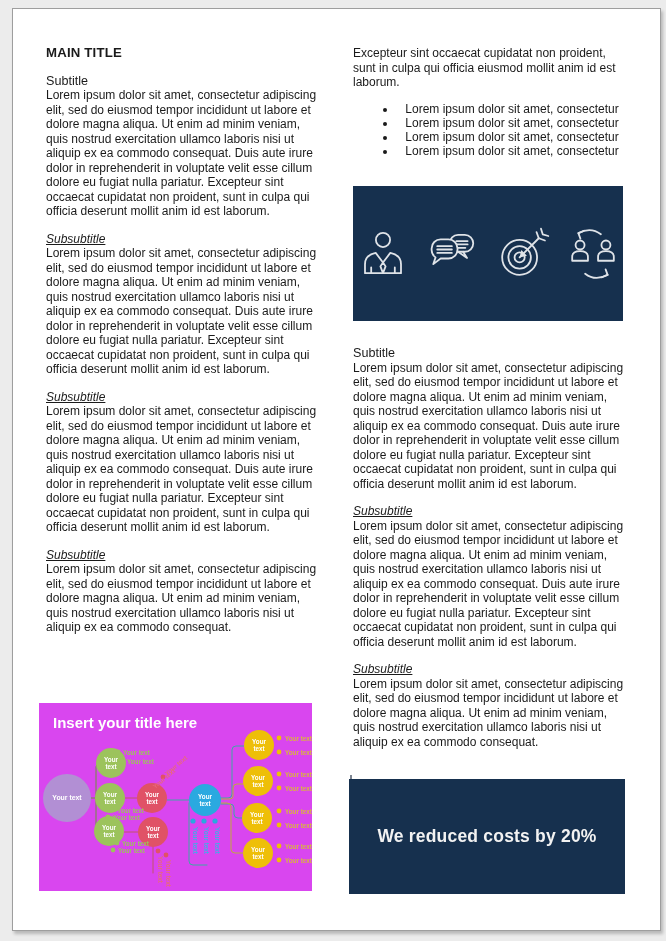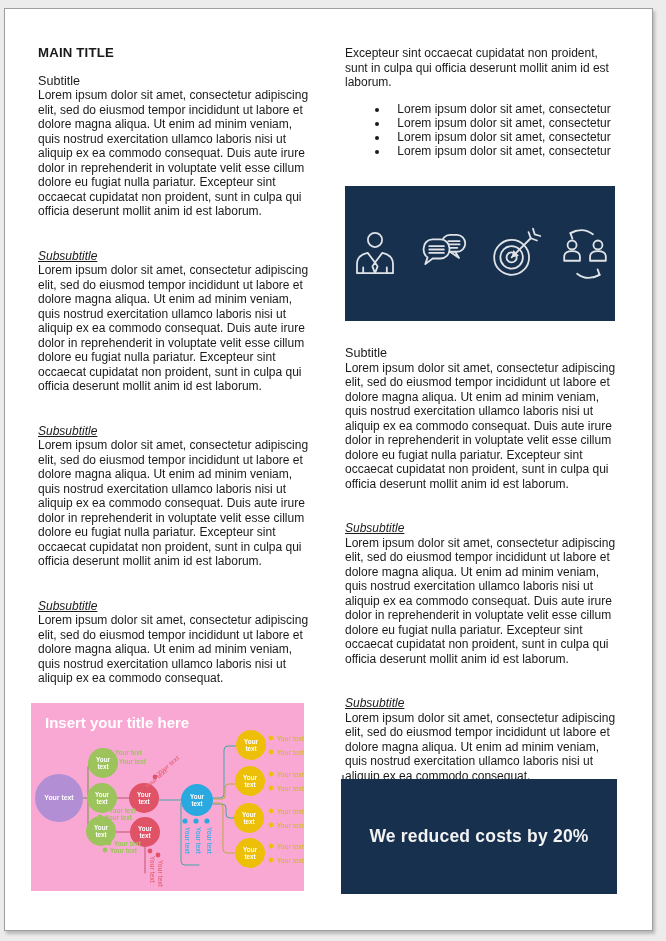--- a/index.html
+++ b/index.html
@@ -3,30 +3,30 @@
 <meta charset="utf-8">
 <style>
   html,body{margin:0;padding:0;}
   body{
     width:666px;height:941px;position:relative;overflow:hidden;
     background:#ececec;
     font-family:"Liberation Sans", sans-serif;
     color:#1a1a1a;
   }
   .page{
-    position:absolute;left:4px;top:8px;width:647px;height:921px;
+    position:absolute;left:12px;top:8px;width:647px;height:921px;
     background:#ffffff;border:1px solid #9e9e9e;
     box-shadow:2px 3px 3px rgba(0,0,0,0.22);
   }
   .col{position:absolute;font-size:12px;line-height:14.5px;}
   .col-left{left:33px;top:37px;width:272px;}
   .col-right-top{left:340px;top:37px;width:274px;}
   .col-right-bottom{left:340px;top:337px;width:274px;}
   .main-title{font-size:13.2px;font-weight:bold;margin:0 0 13px 0;letter-spacing:.2px;}
-  .sec + .sec{margin-top:30px;}
+  .sec + .sec{margin-top:13px;}
   .h-sub{font-size:12.6px;font-weight:normal;}
   .h-subsub{font-size:12px;font-style:italic;text-decoration:underline;}
   .col p{margin:0;}
   ul.bullets{margin:12px 0 0 0;padding-left:44px;}
   ul.bullets li{line-height:14px;margin:0;padding:0;text-align:center;}
   
   .icon-panel{
     position:absolute;left:340px;top:177px;width:270px;height:135px;
     background:#16304e;display:flex;align-items:center;justify-content:center;gap:16px;
   }
@@ -34,21 +34,21 @@
   .quote-box{
     position:absolute;left:336px;top:770px;width:276px;height:115px;
     background:#16304e;display:flex;align-items:center;justify-content:center;
   }
   .quote-text{color:#f2f2f2;font-size:17.5px;font-weight:bold;letter-spacing:.2px;}
   .caret{
     position:absolute;left:337px;top:766px;width:2px;height:15px;background:#7d8591;
   }
   
   .infographic{
-    position:absolute;left:26px;top:694px;width:273px;height:188px;background:#f9a8d4;
+    position:absolute;left:26px;top:694px;width:273px;height:188px;background:#d946ef;
   }
   .ig-title{fill:#ffffff;font-size:15px;font-weight:bold;}
   .node-txt{fill:#ffffff;font-size:6.3px;font-weight:bold;text-anchor:middle;}
   .node-txt-lg{fill:#ffffff;font-size:6.9px;font-weight:bold;text-anchor:middle;}
   .lbl{font-size:6.3px;font-weight:bold;}
   .c-purple{fill:#b28fd4}.c-green{fill:#9cc35c}.c-red{fill:#e05266}.c-blue{fill:#2aa9e0}.c-yellow{fill:#eebf08}
   .t-green{fill:#9cc35c}.t-red{fill:#e8697a}.t-blue{fill:#39b1e8}.t-yellow{fill:#d9b63e}
   .ln{fill:none;stroke-width:1;stroke-linecap:round;stroke-linejoin:round;}
   .ln-green{stroke:#71913e}.ln-red{stroke:#c2556a}.ln-teal{stroke:#3fa7a5}.ln-yellow{stroke:#c0a83e}
   .ico{stroke:#dfe3e8;stroke-width:1.6;fill:none;stroke-linecap:round;stroke-linejoin:round;}
@@ -72,21 +72,21 @@
       <div class="h-subsub">Subsubtitle</div>
       <p>Lorem ipsum dolor sit amet, consectetur adipiscing elit, sed do eiusmod tempor incididunt ut labore et dolore magna aliqua. Ut enim ad minim veniam, quis nostrud exercitation ullamco laboris nisi ut aliquip ex ea commodo consequat. Duis aute irure dolor in reprehenderit in voluptate velit esse cillum dolore eu fugiat nulla pariatur. Excepteur sint occaecat cupidatat non proident, sunt in culpa qui officia deserunt mollit anim id est laborum.</p>
     </div>
     <div class="sec">
       <div class="h-subsub">Subsubtitle</div>
       <p>Lorem ipsum dolor sit amet, consectetur adipiscing elit, sed do eiusmod tempor incididunt ut labore et dolore magna aliqua. Ut enim ad minim veniam, quis nostrud exercitation ullamco laboris nisi ut aliquip ex ea commodo consequat.</p>
     </div>
   </div>
 
   <div class="col col-right-top">
-    <p>Excepteur sint occaecat cupidatat non proident, sunt in culpa qui officia deserunt mollit anim id est laborum.</p>
+    <p>Excepteur sint occaecat cupidatat non proident, sunt in culpa qui officia eiusmod mollit anim id est laborum.</p>
     <ul class="bullets">
       <li>Lorem ipsum dolor sit amet, consectetur</li>
       <li>Lorem ipsum dolor sit amet, consectetur</li>
       <li>Lorem ipsum dolor sit amet, consectetur</li>
       <li>Lorem ipsum dolor sit amet, consectetur</li>
     </ul>
   </div>
 
   <div class="icon-panel">
     <svg class="ico" width="54" height="54" viewBox="0 0 48 48">

